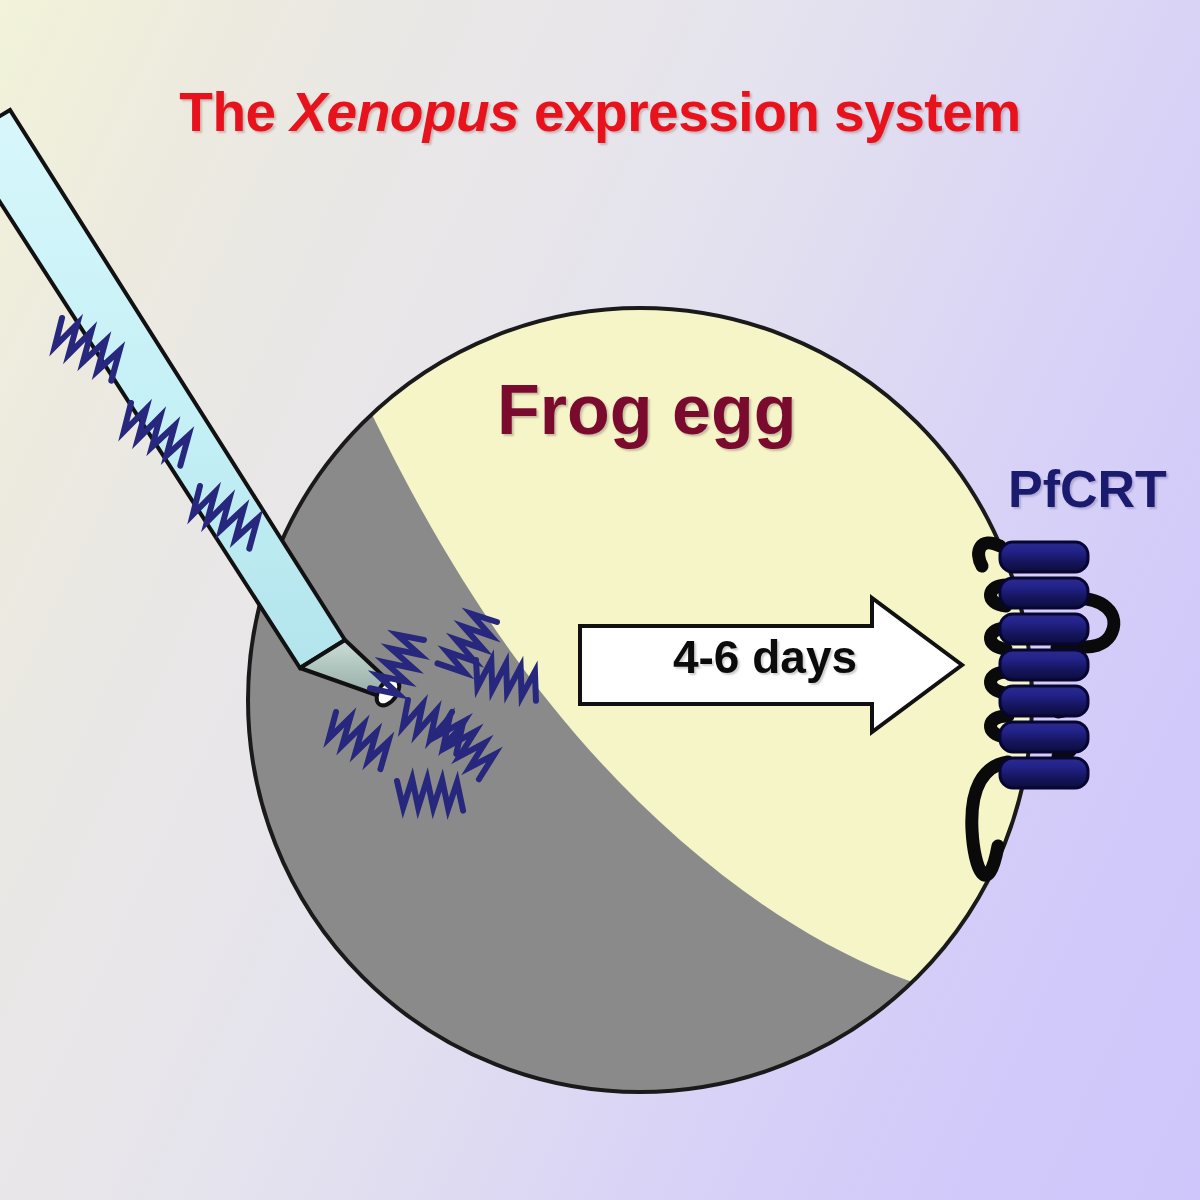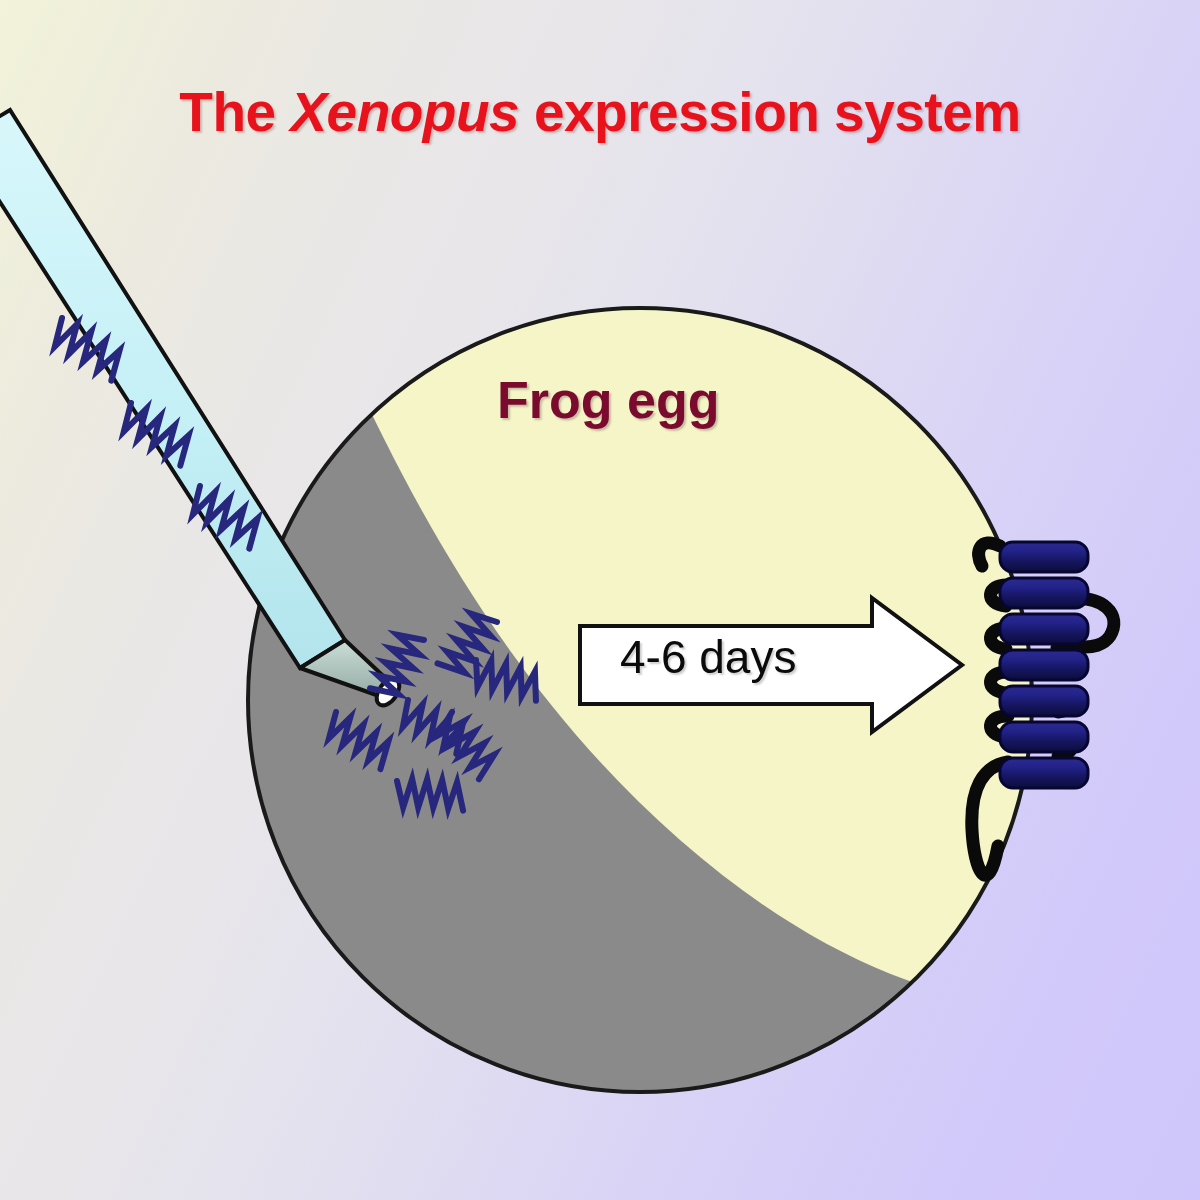--- a/index.html
+++ b/index.html
@@ -51,39 +51,39 @@
   #label-crna {
     left: 170px;
     top: 238px;
     font-size: 54px;
     color: #111111;
     text-shadow: 2px 2px 2px rgba(90, 90, 110, 0.30);
   }
   #label-frog-egg {
     left: 497px;
     top: 370px;
-    font-size: 52px;
+    font-size: 70px;
     color: #7b0b2e;
     text-shadow: 2px 2px 2px rgba(90, 60, 70, 0.30);
   }
   #label-pfcrt {
     left: 1008px;
     top: 459px;
     font-size: 52px;
     color: #1a1a6e;
     text-shadow: 2px 2px 2px rgba(70, 70, 120, 0.28);
   }
   #label-days {
     position: absolute;
     left: 620px;
     top: 630px;
     width: 290px;
-    text-align: left;
+    text-align: center;
     font-size: 46px;
-    font-weight: normal;
+    font-weight: bold;
     color: #0b0b0b;
     white-space: nowrap;
     text-shadow: 2px 2px 2px rgba(90, 90, 90, 0.30);
   }
 
   svg.layer {
     position: absolute;
     left: 0;
     top: 0;
     width: 1200px;
@@ -208,16 +208,17 @@
         <rect x="1000" y="758" width="88" height="30" rx="13" ry="13" fill="url(#helixGrad)" stroke="#060630" stroke-width="3"></rect>
       </g>
     </g>
   </svg>
 
   <div id="title"><span>The </span><span class="sp-italic">Xenopus</span><span> expression system</span></div>
 
 
   <div class="lbl" id="label-frog-egg">Frog egg</div>
 
+  <div class="lbl" id="label-pfcrt">PfCRT</div>
 
   <div id="label-days">4-6 days</div>
 
 </div>
 
 </body></html>

